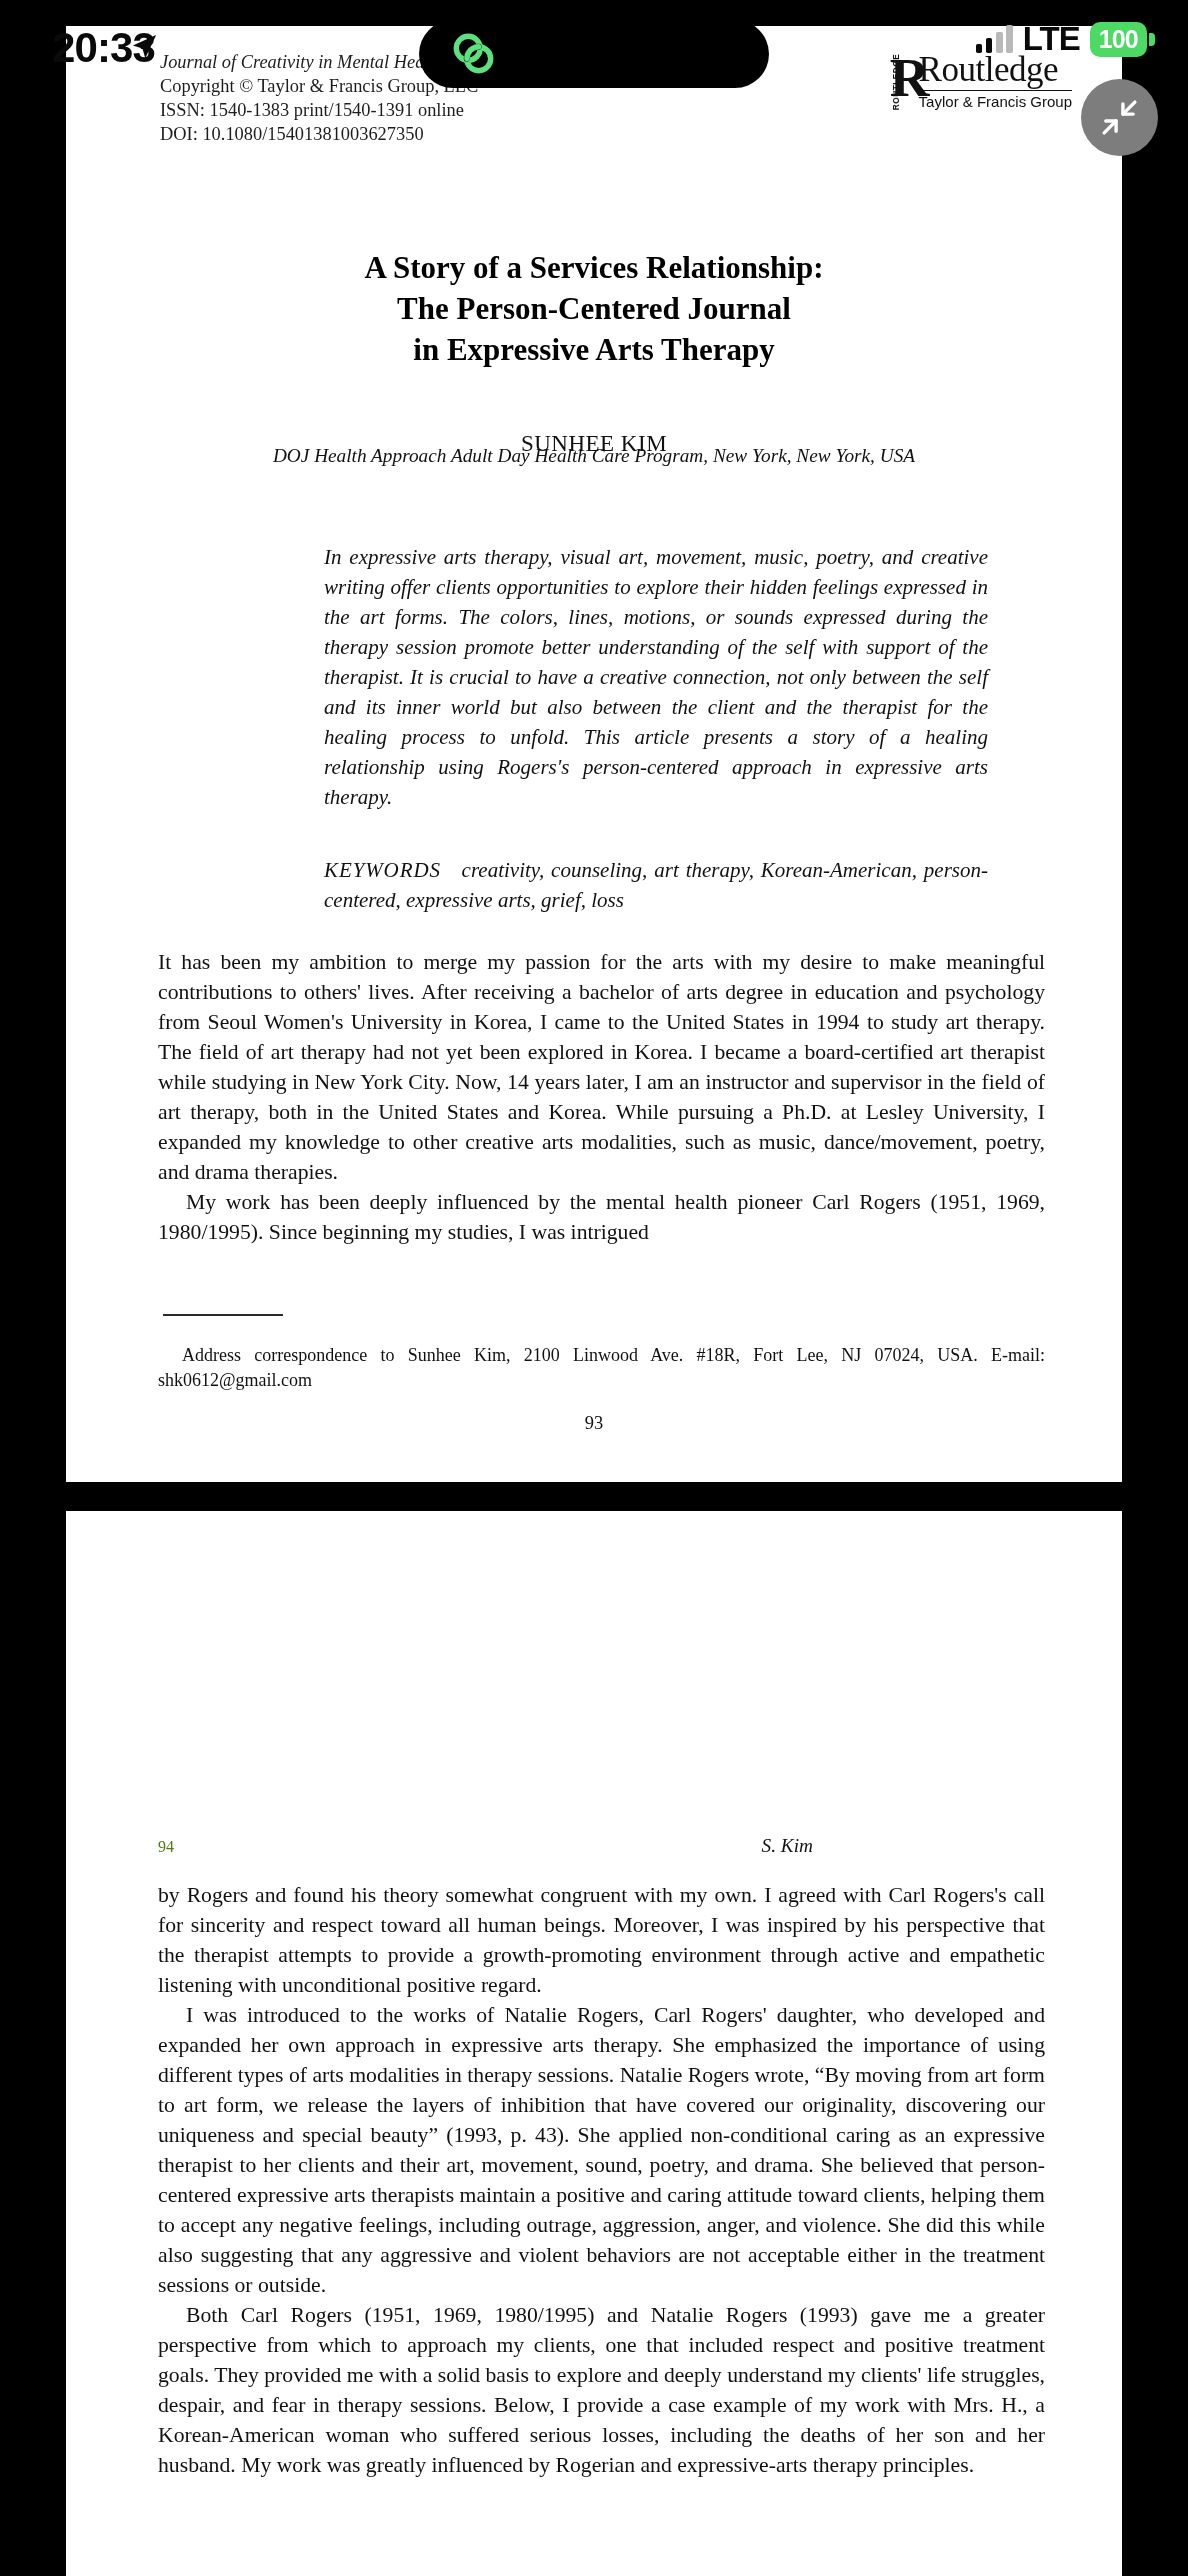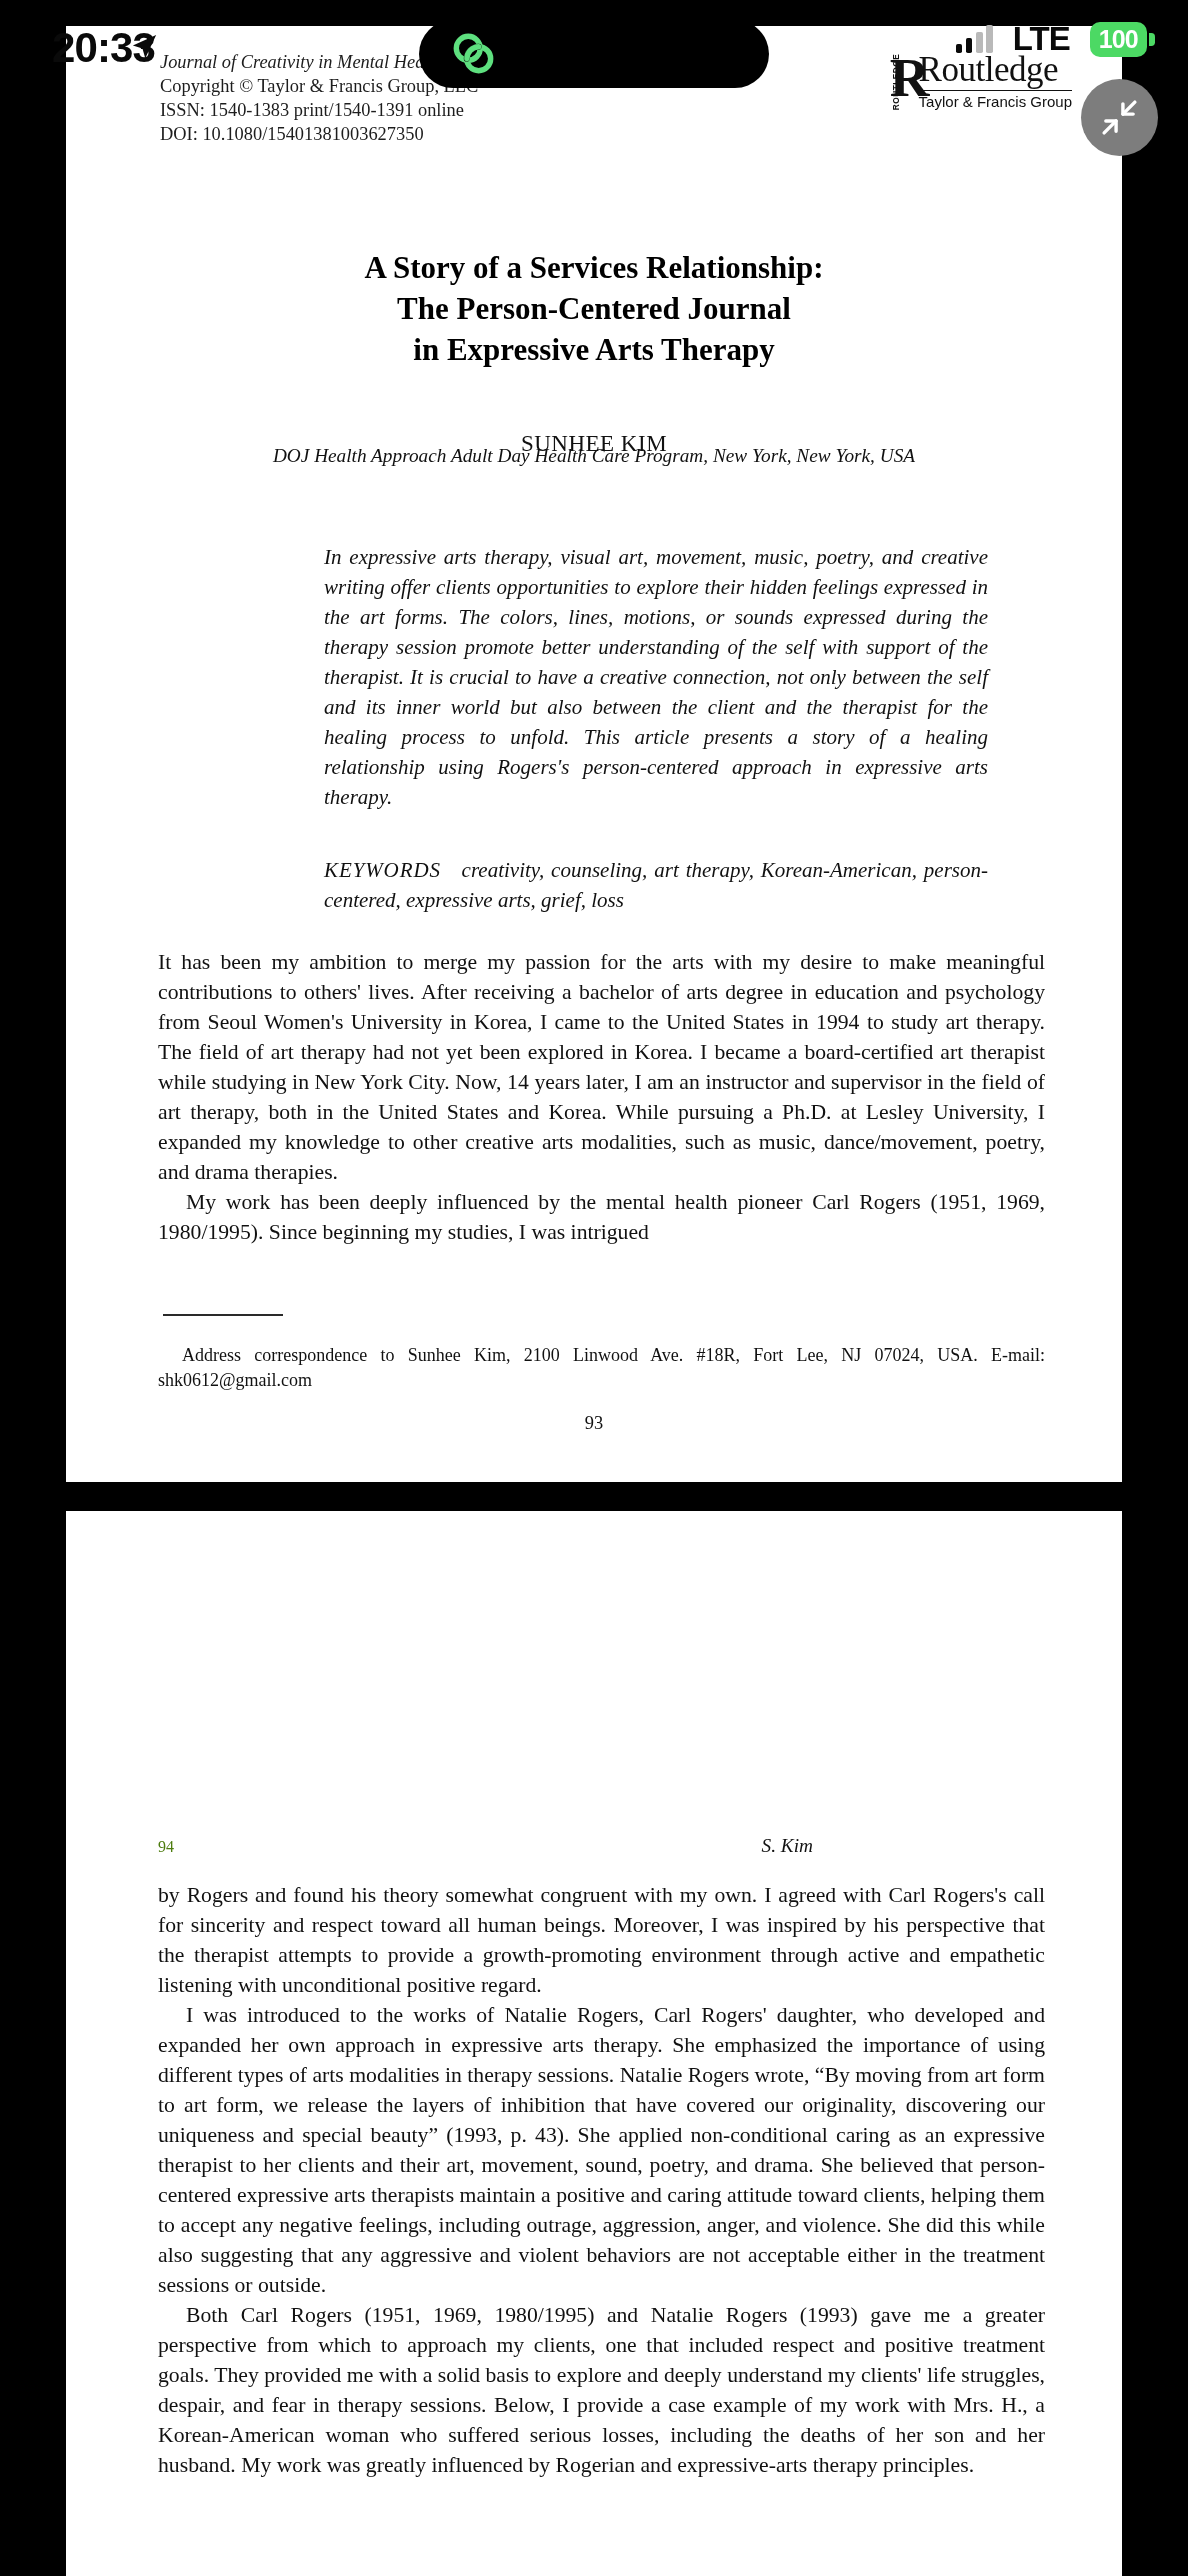--- a/index.html
+++ b/index.html
@@ -21,21 +21,21 @@
     font-family:"Liberation Sans", sans-serif;
     font-weight:bold; font-size:42px; color:#0a0a0a;
     letter-spacing:-0.9px;
   }
   .loc-arrow {
     position:absolute; left:129px; top:31px;
     width:31px; height:31px;
   }
   .status-right {
     position:absolute; right:33px; top:20px;
-    display:flex; align-items:center; gap:20px;
+    display:flex; align-items:center; gap:10px;
   }
   .sig-bars { display:flex; align-items:flex-end; gap:3.7px; height:28px; }
   .sig-bars i { display:block; width:6.4px; background:#0a0a0a; border-radius:1.8px; }
   .sig-bars i:nth-child(1){ height:9.2px; }
   .sig-bars i:nth-child(2){ height:14.7px; }
   .sig-bars i:nth-child(3){ height:21px; background:#b9b9b9; }
   .sig-bars i:nth-child(4){ height:28px; background:#b9b9b9; }
   .lte-label {
     font-family:"Liberation Sans", sans-serif;
     font-weight:bold; font-size:33px; color:#0a0a0a; letter-spacing:-0.9px;

